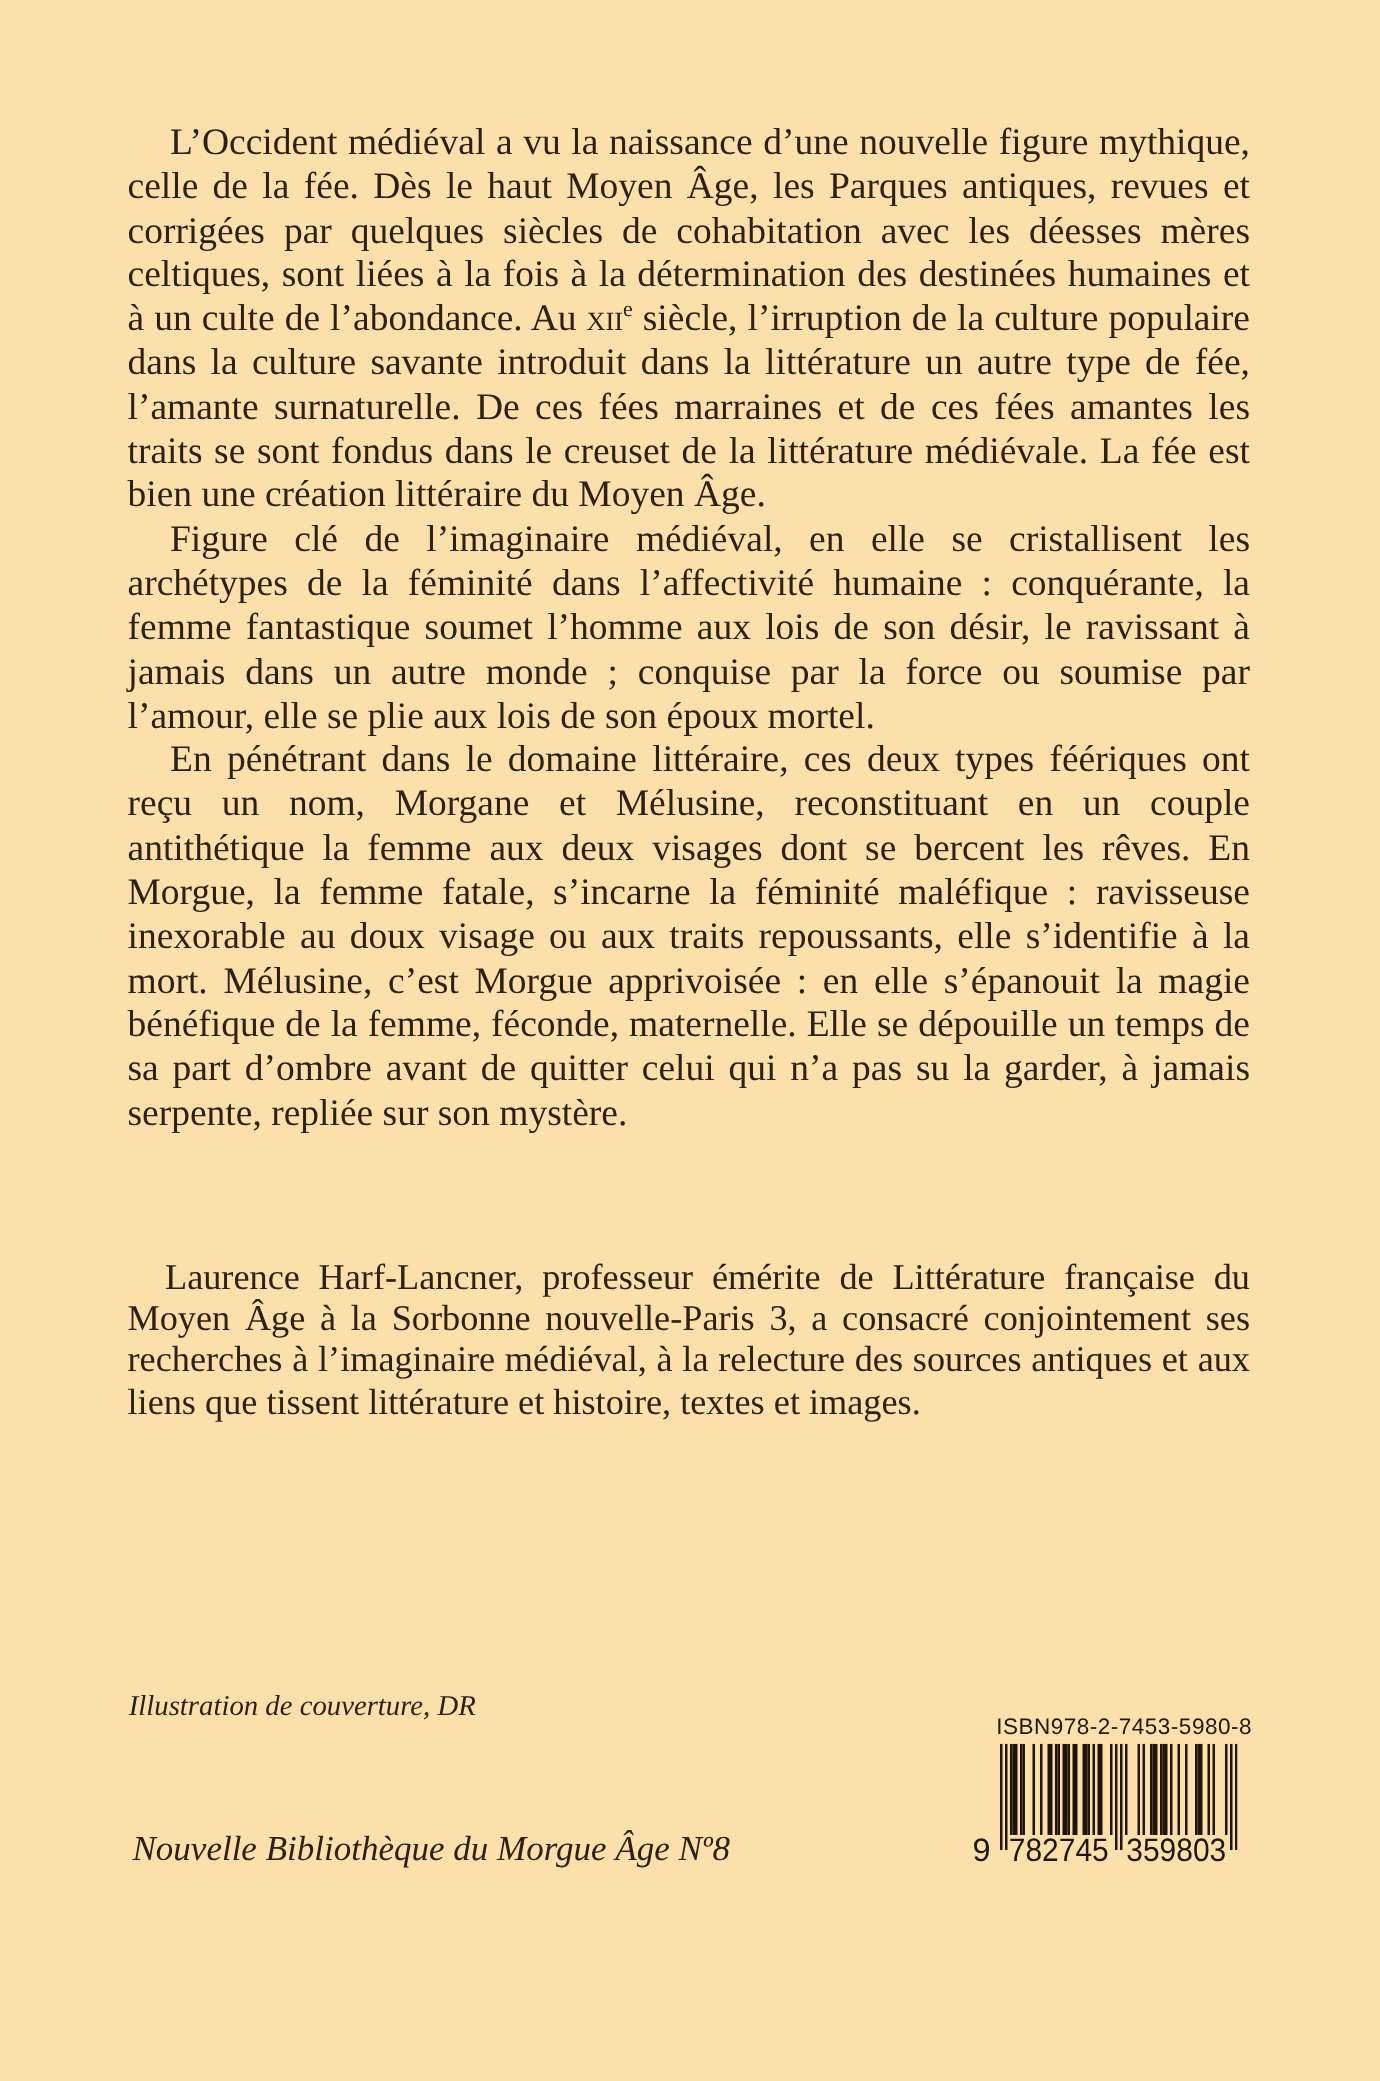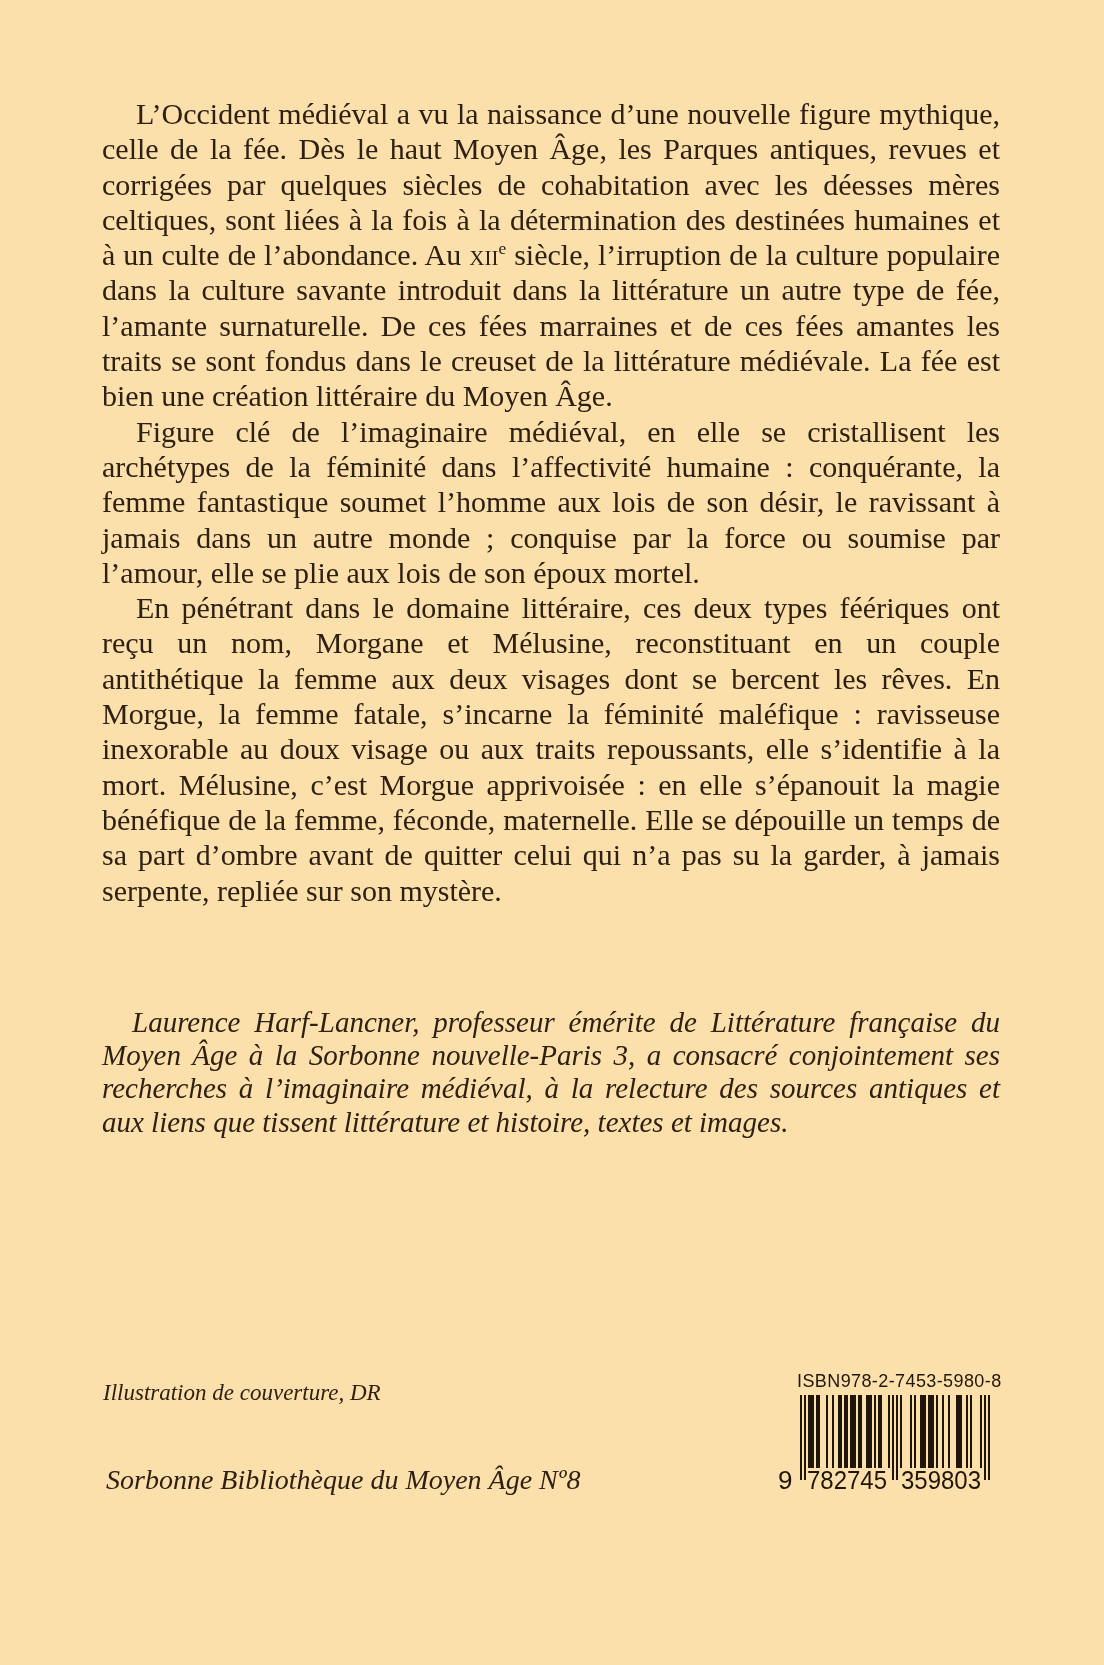--- a/index.html
+++ b/index.html
@@ -22,26 +22,25 @@
     position:absolute;left:102px;top:96px;width:898px;
     font-size:30px;line-height:35.3px;
     text-align:justify;
   }
   .body-text p{margin:0;text-indent:34px;}
   .body-text .sc{font-variant:small-caps;}
   .body-text sup{font-size:0.58em;line-height:0;vertical-align:super;}
   .author-note{
     position:absolute;left:102px;top:1006px;width:898px;
     font-size:29px;line-height:33.2px;
-    font-style:italic;
     text-align:justify;
   }
   .author-note p{margin:0;text-indent:30px;}
   .credit{
-    position:absolute;left:103px;top:1380px;
+    position:absolute;left:103px;top:1352px;
     font-size:23px;font-style:italic;
   }
   .collection{
     position:absolute;left:106px;top:1464px;
     font-size:28px;font-style:italic;
   }
   .isbn-block{
     position:absolute;left:775px;top:1371px;width:215px;
     color:var(--barcode);
   }
@@ -65,21 +64,21 @@
       <p>Figure clé de l’imaginaire médiéval, en elle se cristallisent les archétypes de la féminité dans l’affectivité humaine : conquérante, la femme fantastique soumet l’homme aux lois de son désir, le ravissant à jamais dans un autre monde ; conquise par la force ou soumise par l’amour, elle se plie aux lois de son époux mortel.</p>
       <p>En pénétrant dans le domaine littéraire, ces deux types féériques ont reçu un nom, Morgane et Mélusine, reconstituant en un couple antithétique la femme aux deux visages dont se bercent les rêves. En Morgue, la femme fatale, s’incarne la féminité maléfique : ravisseuse inexorable au doux visage ou aux traits repoussants, elle s’identifie à la mort. Mélusine, c’est Morgue apprivoisée : en elle s’épanouit la magie bénéfique de la femme, féconde, maternelle. Elle se dépouille un temps de sa part d’ombre avant de quitter celui qui n’a pas su la garder, à jamais serpente, repliée sur son mystère.</p>
     </main>
 
   <section class="author-note">
     <p>Laurence Harf-Lancner, professeur émérite de Littérature française du Moyen Âge à la Sorbonne nouvelle-Paris 3, a consacré conjointement ses recherches à l’imaginaire médiéval, à la relecture des sources antiques et aux liens que tissent littérature et histoire, textes et images.</p>
   </section>
 
   <div class="credit">Illustration de couverture, DR</div>
 
-  <div class="collection">Sorbonne Bibliothèque du Moyen Âge Nº8</div>
+  <div class="collection">Nouvelle Bibliothèque du Morgue Âge Nº8</div>
 
   <div class="isbn-block">
     <div class="isbn-line">
       <span>ISBN</span>
       <span>978-2-7453-5980-8</span>
     </div>
     <svg class="barcode" width="215" height="98" viewBox="0 0 215 98" xmlns="http://www.w3.org/2000/svg">
         <rect x="25" y="0" width="2" height="85" fill="#201509"></rect>
         <rect x="29" y="0" width="2" height="85" fill="#201509"></rect>
         <rect x="33" y="0" width="2" height="73" fill="#201509"></rect>

